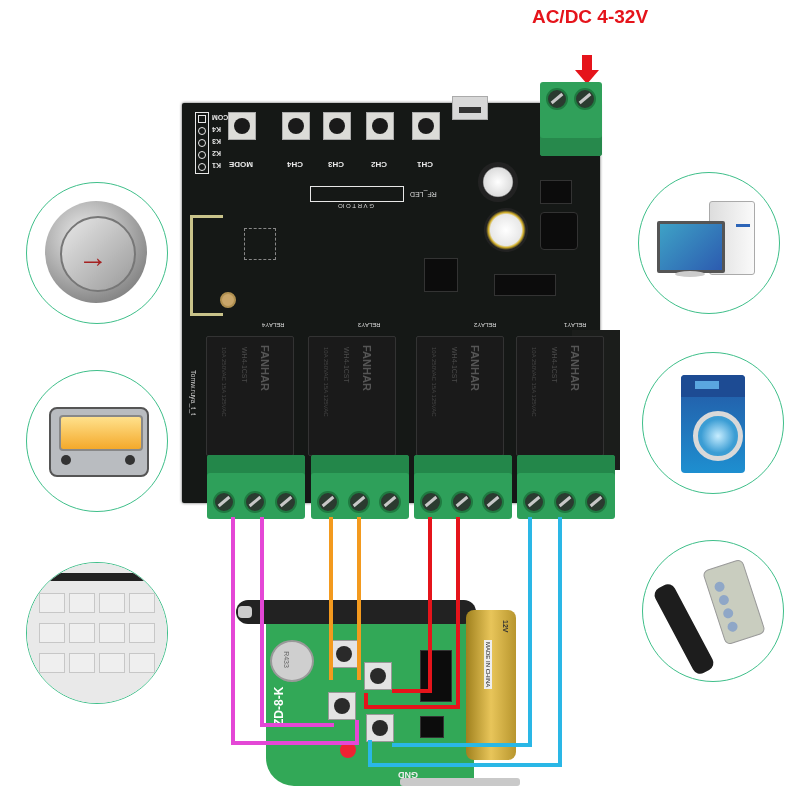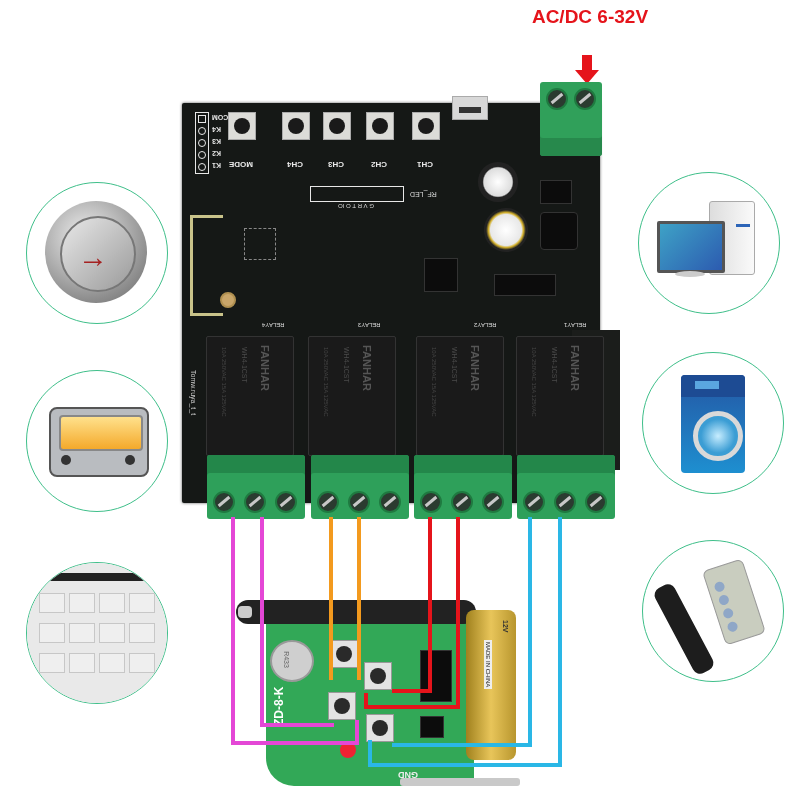--- a/index.html
+++ b/index.html
@@ -91,21 +91,21 @@
   .washer-door { position:absolute; left:12px; top:36px; width:40px; height:40px; border-radius:50%; background:radial-gradient(#c7edff,#3b9dd4 60%); border:5px solid #d9d9d9; }
   
   .tvremote { position:absolute; left:30px; top:40px; width:22px; height:96px; background:#1d1d1d; border-radius:8px; transform:rotate(-28deg); }
   .rfremote { position:absolute; left:70px; top:22px; width:40px; height:76px; background:#c9cdbf; border:1px solid #999; border-radius:6px; transform:rotate(-18deg); }
   .rf-btn { position:absolute; left:6px; width:10px; height:10px; background:#8fa7c7; border-radius:50%; }
 </style>
 </head>
 <body>
 
 <div class="abs title">
-  <div>AC/DC 6-32V</div>
+  <div>AC/DC 4-32V</div>
 </div>
 <div class="abs arrow-shaft"></div>
 <div class="abs arrow-head"></div>
 
 <div class="abs board"></div>
 <div class="abs board-right-notch"></div>
 
 <div class="abs pin-header">
   <div class="pin" style="top:2px;border-radius:0;"></div>
   <div class="pin" style="top:14px;"></div>

